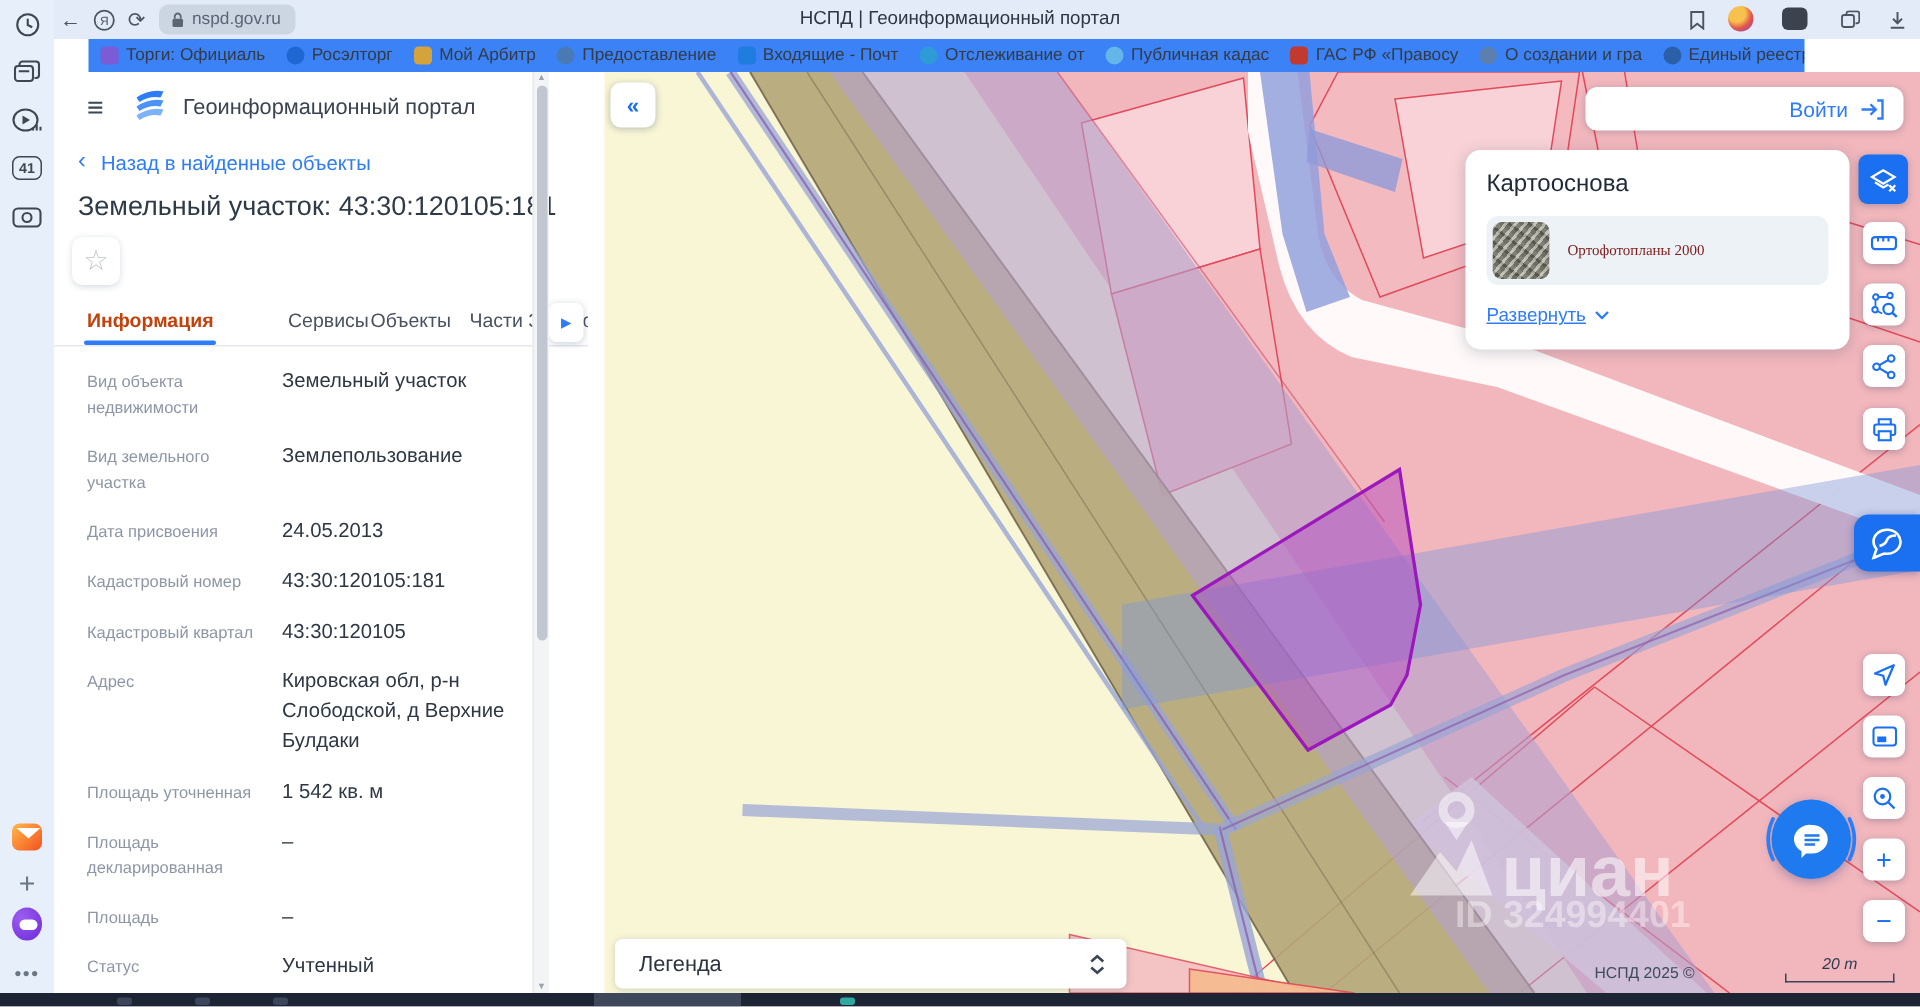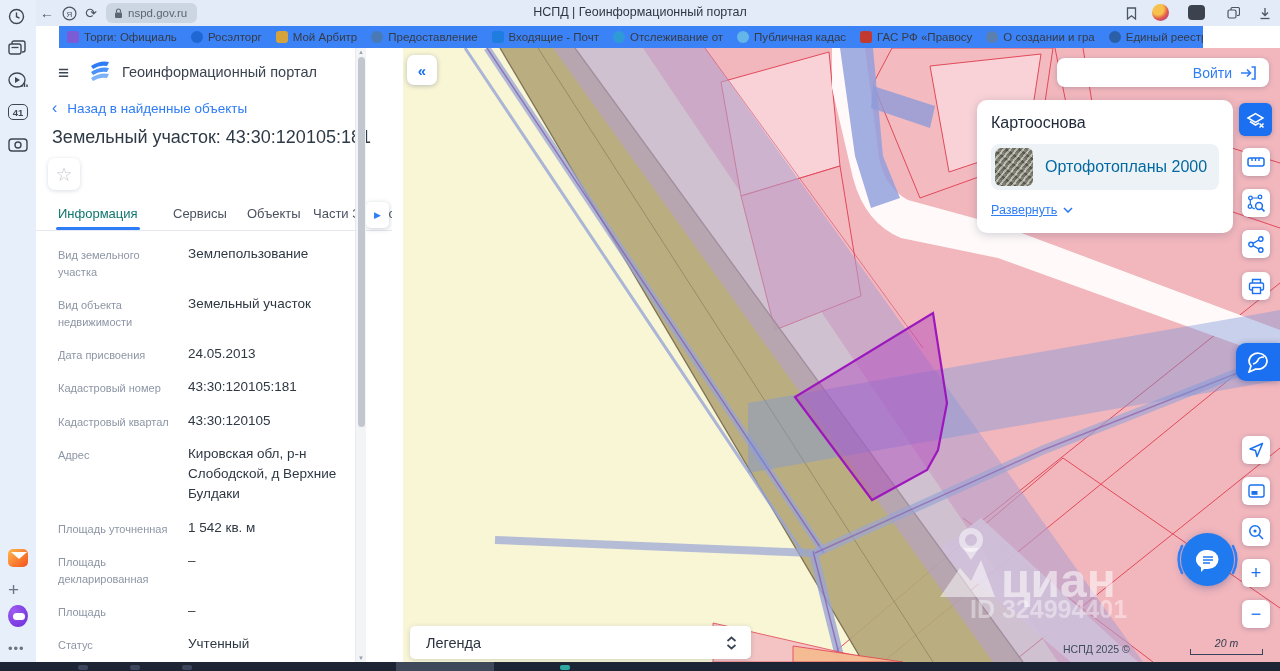--- a/index.html
+++ b/index.html
@@ -25,40 +25,40 @@
   .bm:nth-child(7) .ic{background:#64b5e8;}
   .bm:nth-child(8) .ic{background:#c23a2f;border-radius:3px;}
   .bm:nth-child(9) .ic{background:#5b7fae;}
   .bm:nth-child(10) .ic{background:#2b5fa8;}
   .bm:nth-child(11) .ic{background:#b8332a;}
   .bm:nth-child(12) .ic{background:#2f7df6;}
   .bm:nth-child(13) .ic{background:#1f9ad6;border-radius:3px;}
 
   
   .rail{position:absolute;left:0;top:0;width:36px;height:662px;background:#e6effa;}
-  .rail .ric{position:absolute;left:8px;width:20px;height:20px;color:#3f4752;display:flex;align-items:center;}
+  .rail .ric{position:absolute;left:8px;width:20px;height:20px;color:#3f4752;display:flex;align-items:center;justify-content:center;}
   .badge41{font-size:9.5px;border:1.4px solid #3f4752;border-radius:5px;width:20px;height:16px;display:flex;align-items:center;justify-content:center;color:#3f4752;font-weight:bold;}
   .mailic{background:linear-gradient(135deg,#ffb84d,#f4511e);border-radius:5px;width:22px;height:18px;position:relative;}
   .mailic:after{content:"";position:absolute;left:3px;top:3px;border-left:8px solid transparent;border-right:8px solid transparent;border-top:7px solid #fff;}
   .aliceic{width:22px;height:22px;border-radius:50%;background:radial-gradient(circle at 30% 30%,#9d5cf0,#6b2bd9);position:relative;}
   .aliceic:after{content:"";position:absolute;left:5px;top:8px;width:12px;height:7px;background:#fff;border-radius:6px;}
 
   
   .panel{position:absolute;left:36px;top:48px;width:356px;height:614px;background:#fff;overflow:hidden;}
   .phead{position:absolute;left:0;top:10px;height:28px;display:flex;align-items:center;}
   .burger{margin-left:22px;width:20px;color:#3c4654;font-size:19px;line-height:1;}
   .plogo{margin-left:10px;}
   .ptitle{margin-left:10px;font-size:14.5px;color:#3a4350;}
   .backlink{position:absolute;left:16px;top:52px;display:flex;align-items:center;gap:10px;color:#2f7df6;font-size:13.5px;}
   .backlink .chev{font-size:16px;line-height:1;}
   .h1{position:absolute;left:16px;top:79px;font-size:18px;font-weight:500;color:#2f3a47;}
   .starbox{position:absolute;left:12px;top:110px;width:32px;height:32px;border-radius:7px;background:#fff;box-shadow:0 1px 4px rgba(40,60,90,.18);display:flex;align-items:center;justify-content:center;color:#bfc6cf;font-size:19px;}
   .tabs{position:absolute;left:0;top:152px;width:356px;height:31px;border-bottom:1px solid #e5e8ee;}
   .tab{position:absolute;top:6px;font-size:13px;color:#49525f;white-space:nowrap;}
-  .tab.active{color:#0f766e;}
+  .tab.active{color:#c2410c;font-weight:bold;}
   .tab.active:after{content:"";position:absolute;left:-2px;right:-2px;bottom:-9px;height:3px;background:#2f7df6;border-radius:2px;}
   .tabarrow{position:absolute;left:330px;top:2px;width:23px;height:26px;background:#fff;border-radius:5px;box-shadow:0 1px 5px rgba(40,60,90,.25);display:flex;align-items:center;justify-content:center;}
   .tabarrow span{color:#2f7df6;font-size:9px;}
   .fields{position:absolute;left:22px;top:196px;width:312px;}
   .frow{display:flex;margin-bottom:13px;}
   .flabel{flex:0 0 130px;font-size:11px;color:#8d96a5;line-height:1.55;padding-top:3px;padding-right:10px;}
   .fvalue{flex:1;font-size:13.5px;color:#2e3843;line-height:1.5;}
   .pscroll{position:absolute;left:355px;top:48px;width:11px;height:614px;background:#f3f4f6;border-left:1px solid #e8eaee;}
   .pthumb{position:absolute;left:2px;top:9px;width:7px;height:370px;border-radius:4px;background:#c2c7cf;}
   .sarr{position:absolute;left:2px;font-size:6px;color:#9aa2ad;}
@@ -68,21 +68,21 @@
   .map svg.base{position:absolute;left:0;top:0;}
   .collapse{position:absolute;left:4px;top:7px;width:30px;height:30px;background:#fff;border-radius:7px;box-shadow:0 1px 5px rgba(40,60,90,.3);display:flex;align-items:center;justify-content:center;color:#1a70f0;font-size:15px;font-weight:bold;}
   .login{position:absolute;left:654px;top:10px;width:212px;height:29px;background:#fff;border-radius:8px;box-shadow:0 1px 5px rgba(40,60,90,.25);display:flex;align-items:center;justify-content:flex-end;gap:8px;padding-right:12px;color:#2f7df6;font-size:14px;}
   .bmpanel{position:absolute;left:574px;top:52px;width:256px;height:133px;background:#fff;border-radius:10px;box-shadow:0 2px 10px rgba(40,60,90,.22);padding:14px 14px 12px 14px;}
   .bmpanel h2{margin:0;font-size:16px;font-weight:500;color:#1f2937;}
   .layerrow{margin-top:12px;height:46px;background:#edf2f7;border-radius:8px;display:flex;align-items:center;gap:12px;padding:0 10px 0 4px;}
   .thumb{width:38px;height:38px;border-radius:6px;background:
     repeating-linear-gradient(37deg,#8d8c82 0 3px,#6f6e64 3px 5px,#a3a298 5px 8px),
     repeating-linear-gradient(-50deg,rgba(220,220,210,.5) 0 2px,rgba(60,60,55,.4) 2px 5px);
     background-blend-mode:overlay;}
-  .layerlbl{font-size:16px;color:#0369a1;}
+  .layerlbl{font-size:10px;color:#7f1d1d;font-family:Liberation Serif, serif;}
   .expand{margin-top:13px;display:flex;align-items:center;gap:6px;color:#2f7df6;font-size:12.5px;}
   .expand .txt{text-decoration:underline;}
   .mbtn{position:absolute;right:10px;width:28px;height:28px;background:#fff;border:none;border-radius:6px;box-shadow:0 1px 5px rgba(40,60,90,.3);display:flex;align-items:center;justify-content:center;padding:0;}
   .mbtn.active{right:8px;width:33px;height:33px;background:#1a70f0;}
   .pano{position:absolute;right:0;top:295px;width:44px;height:38px;background:#1a70f0;border:none;border-radius:10px 0 0 10px;box-shadow:0 1px 6px rgba(20,50,120,.4);display:flex;align-items:center;justify-content:center;padding:0;}
   .fab{position:absolute;left:778px;top:485px;width:53px;height:53px;border-radius:50%;background:#1f7af0;box-shadow:0 2px 8px rgba(20,50,120,.35);display:flex;align-items:center;justify-content:center;}
   .fabarc{position:absolute;width:67px;height:67px;left:-7px;top:-7px;}
   .legend{position:absolute;left:7px;top:578px;width:341px;height:33px;background:#fff;border-radius:5px;box-shadow:0 1px 5px rgba(40,60,90,.2);display:flex;align-items:center;justify-content:space-between;padding:0 14px 0 16px;}
   .legend .lbl{font-size:14.5px;color:#2b3440;}
   .attr{position:absolute;left:660px;top:595px;font-size:10.5px;color:#3f4a5c;}
@@ -239,36 +239,36 @@
       <div class="ptitle">Геоинформационный портал</div>
     </div>
     <div class="backlink">
       <span class="chev">‹</span>
       <span>Назад в найденные объекты</span>
     </div>
     <div class="h1">Земельный участок: 43:30:120105:181</div>
     <div class="starbox">☆</div>
     <div class="tabs">
       <div class="tab active" style="left:22px">Информация</div>
-      <div class="tab" style="left:137px">Сервисы</div>
+      <div class="tab" style="left:156px">Сервисы</div>
       <div class="tab" style="left:211px">Объекты</div>
       <div class="tab" style="left:277px">Части ЗУ</div>
       <div class="tab" style="left:343px">Соста</div>
       <div class="tabarrow">
           <span>▶</span>
         </div>
     </div>
     <div class="fields">
       <div class="frow">
+          <div class="flabel">Вид объекта недвижимости</div>
+          <div class="fvalue">Земельный участок</div>
+        </div>
+      <div class="frow">
           <div class="flabel">Вид земельного участка</div>
           <div class="fvalue">Землепользование</div>
-        </div>
-      <div class="frow">
-          <div class="flabel">Вид объекта недвижимости</div>
-          <div class="fvalue">Земельный участок</div>
         </div>
       <div class="frow">
           <div class="flabel">Дата присвоения</div>
           <div class="fvalue">24.05.2013</div>
         </div>
       <div class="frow">
           <div class="flabel">Кадастровый номер</div>
           <div class="fvalue">43:30:120105:181</div>
         </div>
       <div class="frow">

